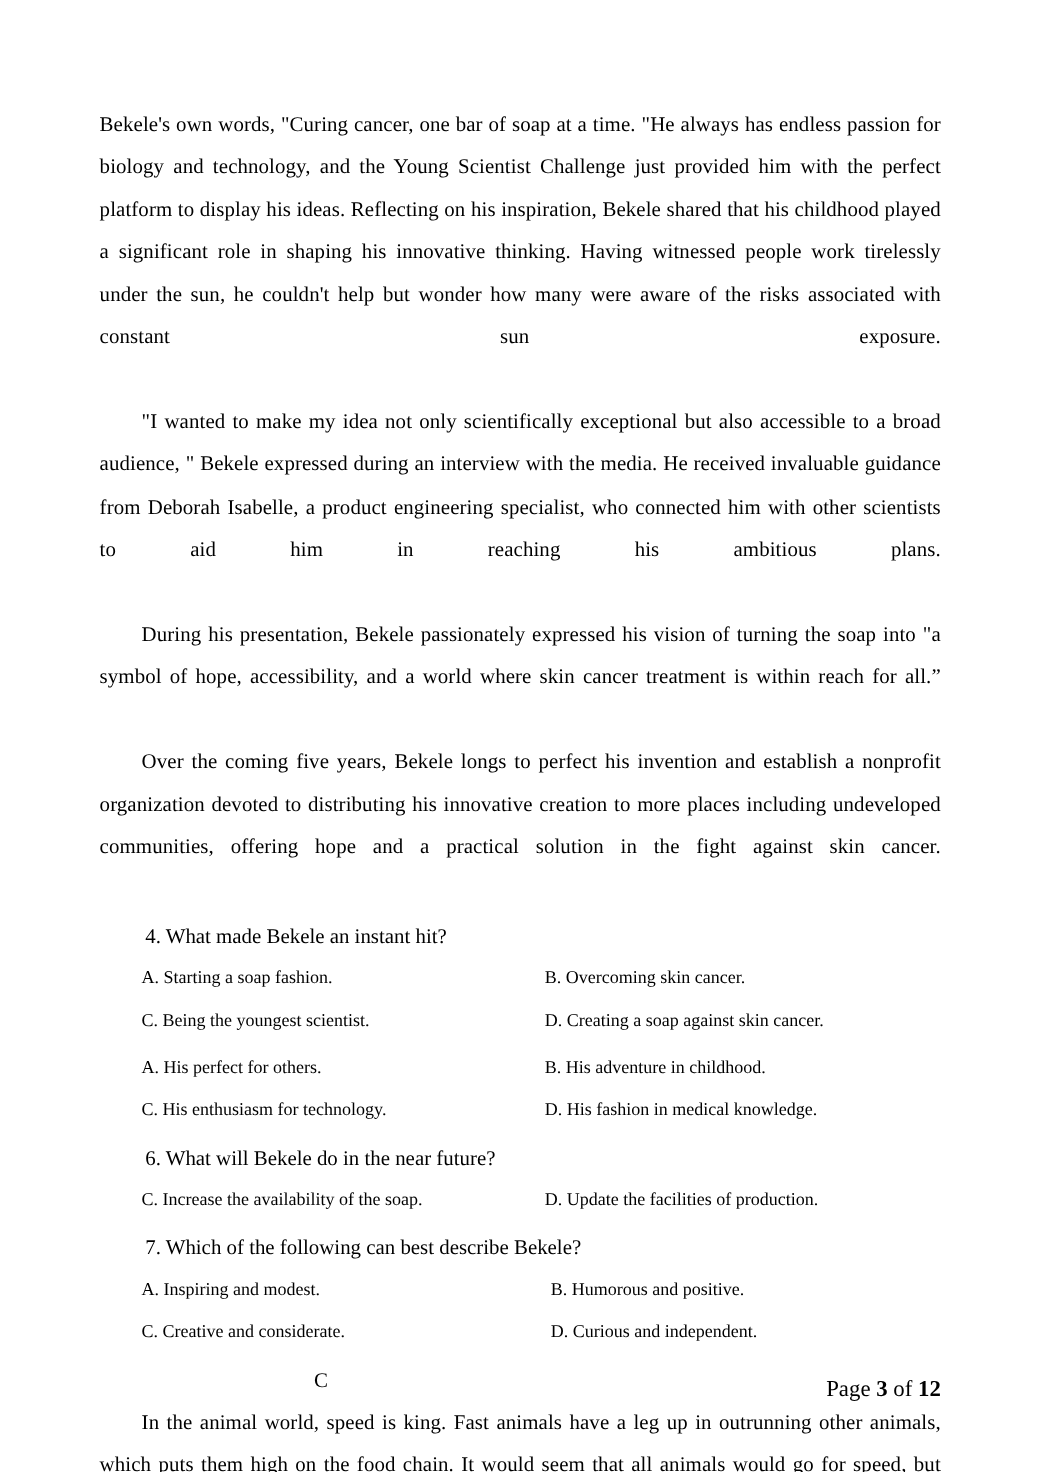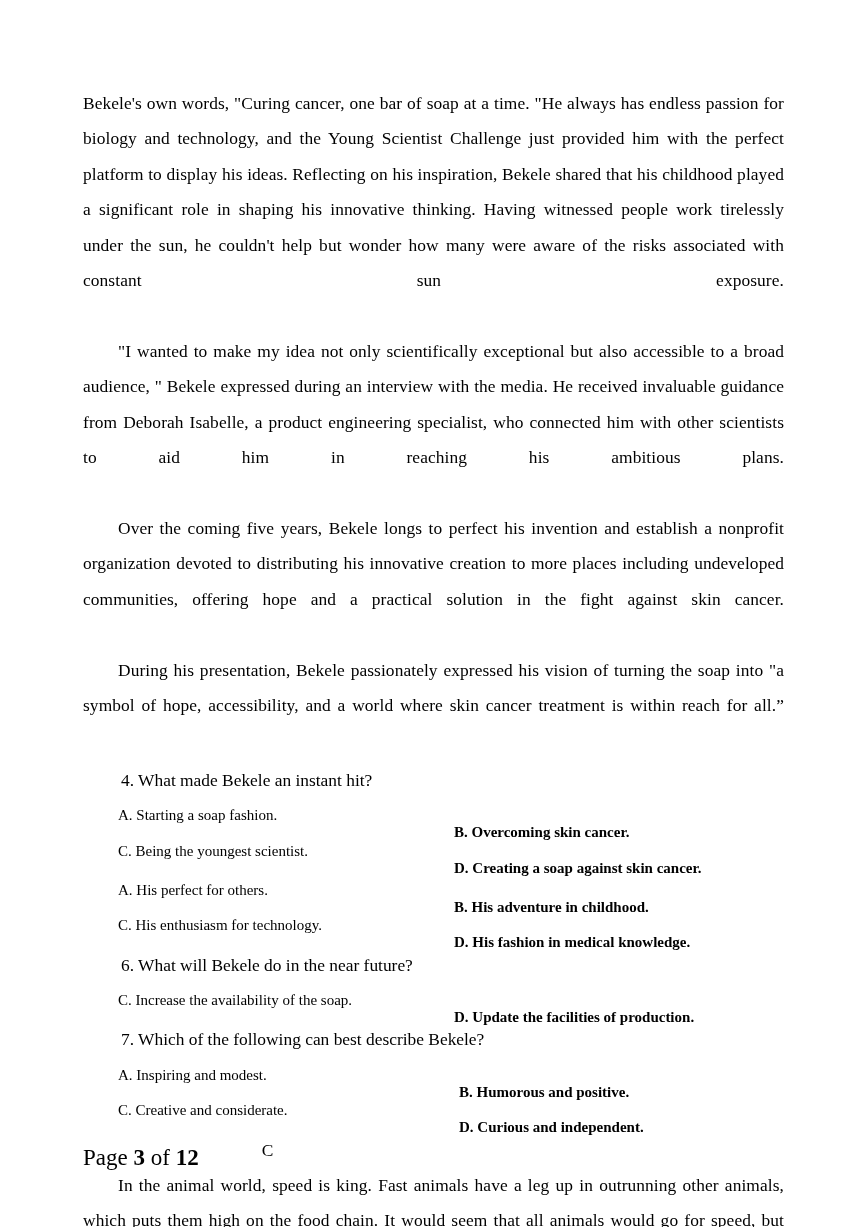--- a/index.html
+++ b/index.html
@@ -73,61 +73,61 @@
     position: relative;
     height: 35.4px;
     white-space: nowrap;
   }
   .optrow .opt-left {
     display: inline-block;
   }
   .optrow .opt-right {
     position: absolute;
     left: 367px;
-    top: 17px;
-    font-weight: bold;
+    top: 0;
   }
   .optrow.shift-right .opt-right {
     left: 372px;
   }
   
   .section-marker {
     font-size: 17.4px;
     line-height: 35.4px;
     text-align: center;
     margin: 0;
     padding-right: 332px;
   }
   
   .footer {
     position: absolute;
     left: 83px;
     top: 1146px;
     width: 701px;
-    font-size: 23px;
+    font-size: 19px;
     line-height: 24px;
+    text-align: right;
   }
   .footer b {
     font-weight: bold;
   }
 </style>
 </head>
 <body>
 
 <div class="page">
 
   <div class="content">
 
     <p class="para justify-all">Bekele's own words, "Curing cancer, one bar of soap at a time. "He always has endless passion for biology and technology, and the Young Scientist Challenge just provided him with the perfect platform to display his ideas. Reflecting on his inspiration, Bekele shared that his childhood played a significant role in shaping his innovative thinking. Having witnessed people work tirelessly under the sun, he couldn't help but wonder how many were aware of the risks associated with constant sun exposure.</p>
 
     <p class="para indent justify-all">"I wanted to make my idea not only scientifically exceptional but also accessible to a broad audience, " Bekele expressed during an interview with the media. He received invaluable guidance from Deborah Isabelle, a product engineering specialist, who connected him with other scientists to aid him in reaching his ambitious plans.</p>
 
+    <p class="para indent justify-all">During his presentation, Bekele passionately expressed his vision of turning the soap into "a symbol of hope, accessibility, and a world where skin cancer treatment is within reach for all.”</p>
+
     <p class="para indent justify-all">Over the coming five years, Bekele longs to perfect his invention and establish a nonprofit organization devoted to distributing his innovative creation to more places including undeveloped communities, offering hope and a practical solution in the fight against skin cancer.</p>
-
-    <p class="para indent justify-all">During his presentation, Bekele passionately expressed his vision of turning the soap into "a symbol of hope, accessibility, and a world where skin cancer treatment is within reach for all.”</p>
 
     <div class="qblock">
       <p class="qstem">4. What made Bekele an instant hit?</p>
       <div class="optrow">
         <span class="opt-left">A. Starting a soap fashion.</span>
         <span class="opt-right">B. Overcoming skin cancer.</span>
       </div>
       <div class="optrow">
         <span class="opt-left">C. Being the youngest scientist.</span>
         <span class="opt-right">D. Creating a soap against skin cancer.</span>

